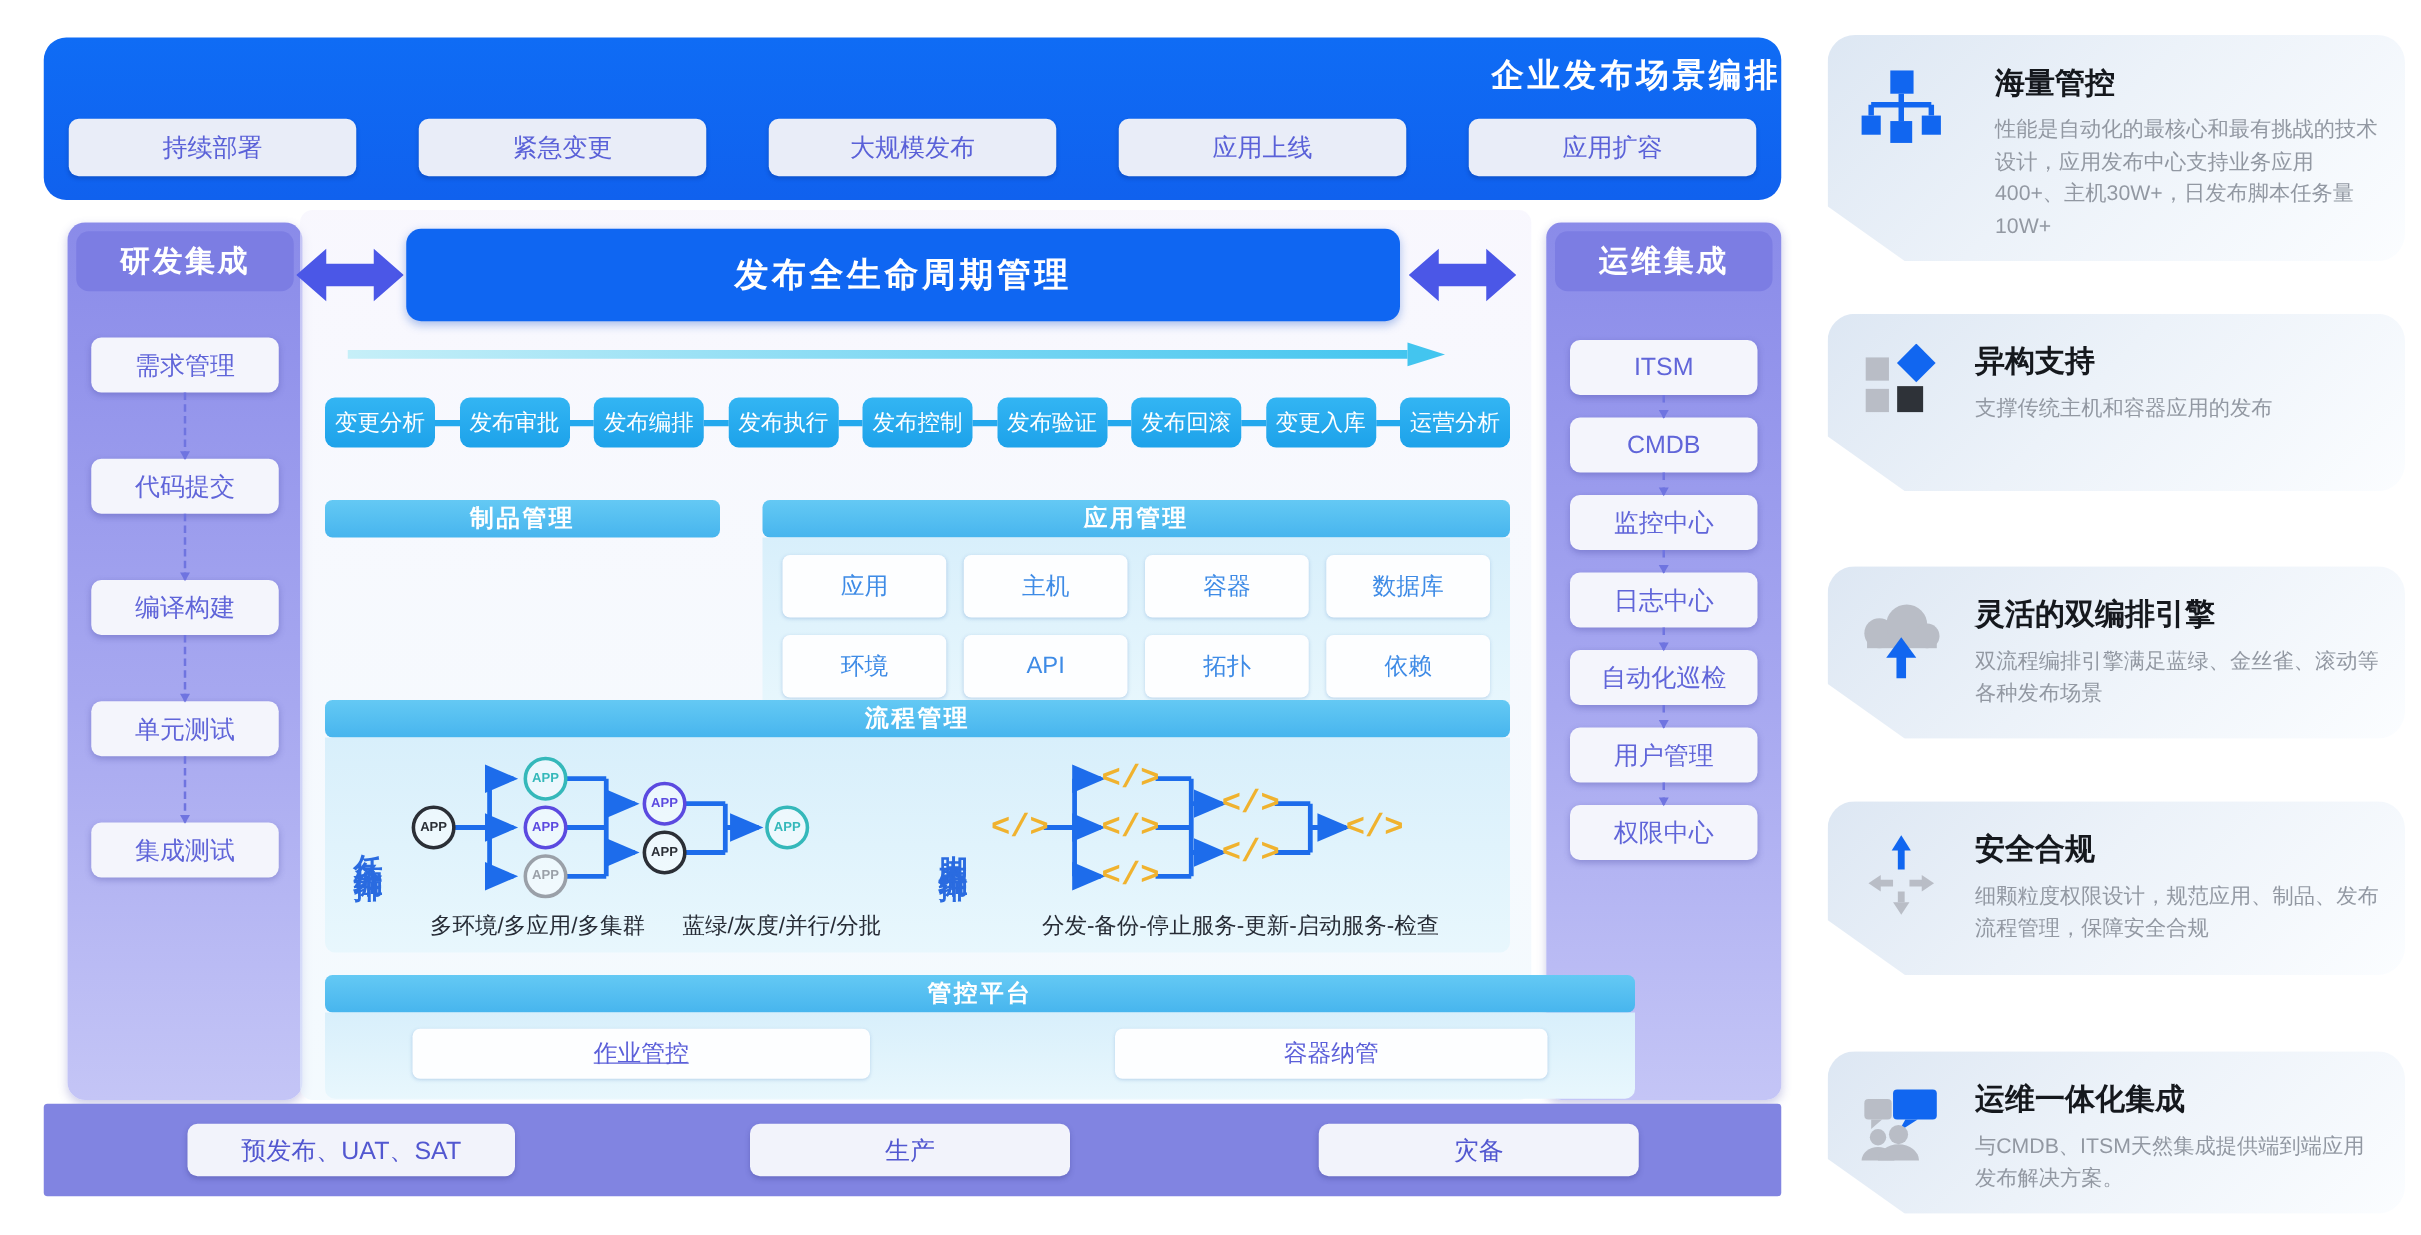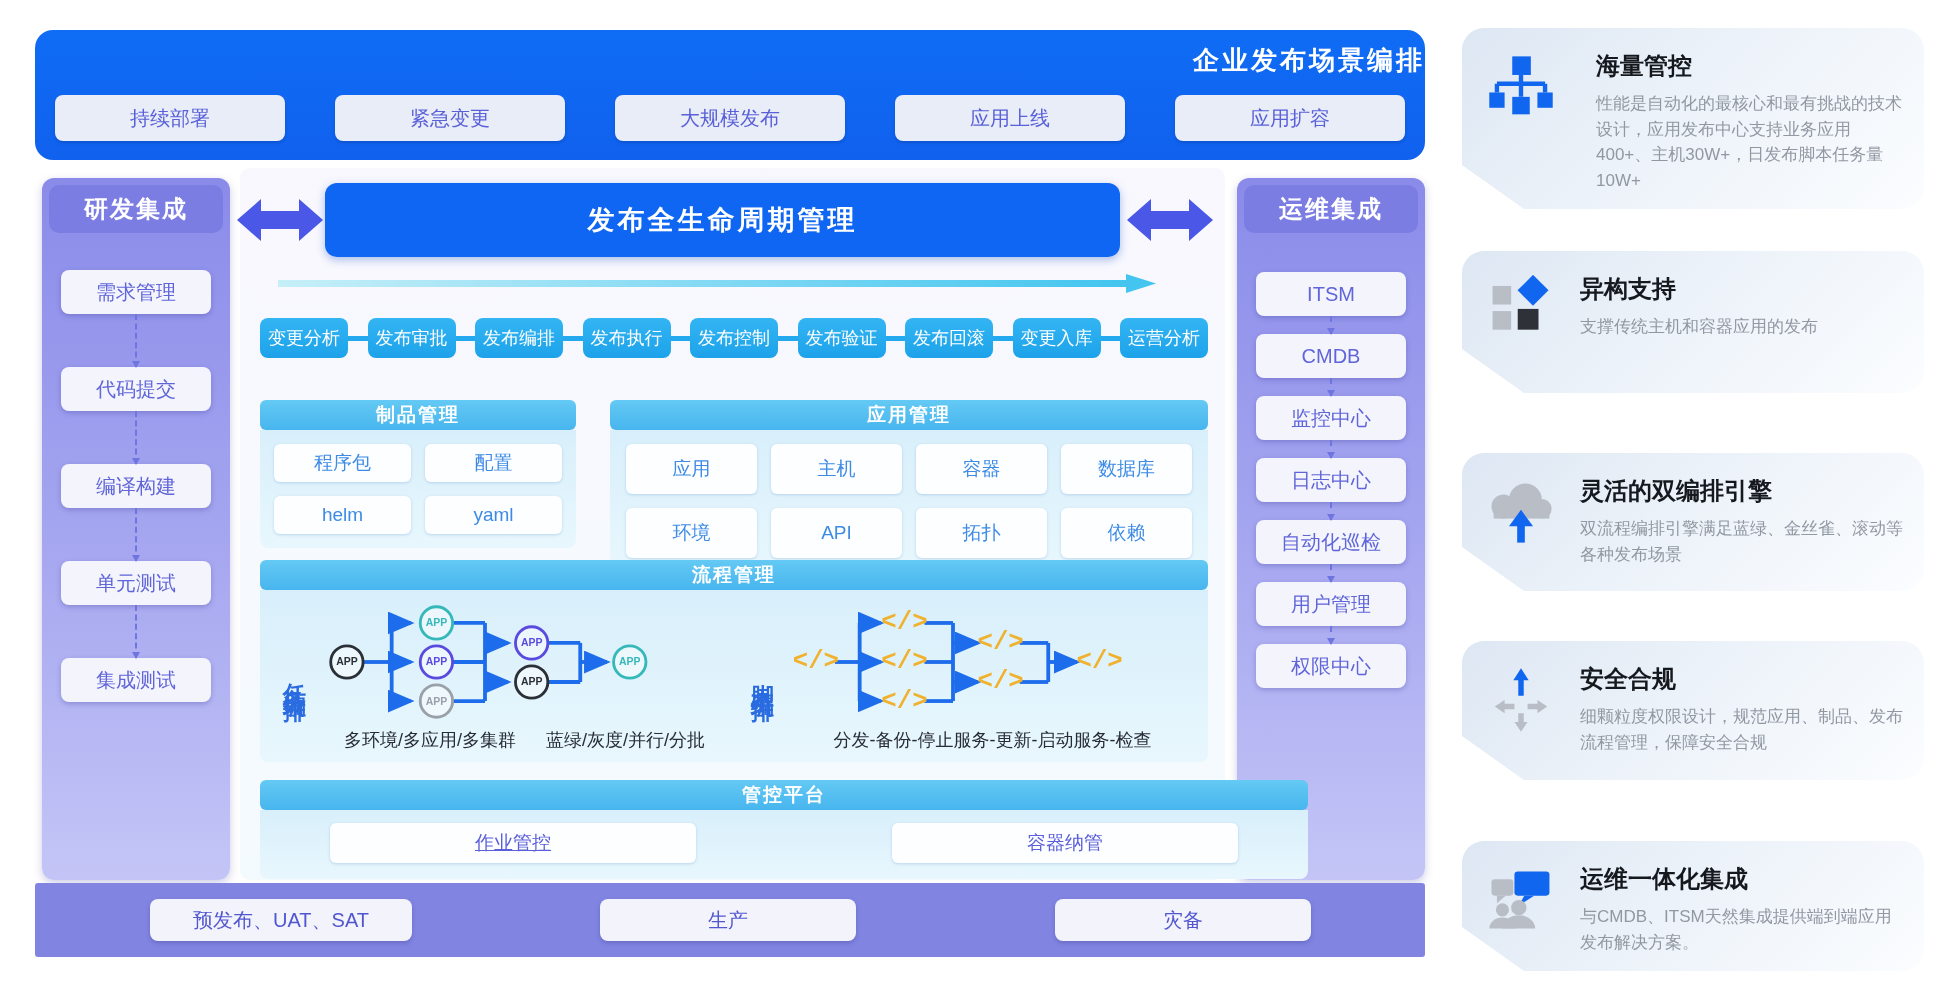--- a/index.html
+++ b/index.html
@@ -10,21 +10,21 @@
   .top-banner { position:absolute; left:35px; top:30px; width:1390px; height:130px;
     background:linear-gradient(180deg,#0f6cf5,#1061ee); border-radius:18px; }
   .banner-title { text-align:right; color:#fff; font-size:26px; font-weight:bold; letter-spacing:3px; margin-top:13px; }
   .banner-buttons { display:flex; justify-content:space-between; padding:0 20px; margin-top:17px; }
   .banner-btn { width:230px; height:46px; background:#e9edf8; border-radius:8px; color:#5a61d8;
     font-size:20px; display:flex; align-items:center; justify-content:center; box-shadow:0 2px 3px rgba(0,40,120,.25); }
 
   
   .side-panel { position:absolute; top:178px; width:188px; height:702px; border-radius:12px;
     background:linear-gradient(180deg,#8a8be9 0%,#a7a8f0 55%,#c4c5f6 100%); box-shadow:0 3px 8px rgba(90,90,180,.3); }
-  .side-panel.left { left:42px; } .side-panel.right { left:1237px; }
+  .side-panel.left { left:54px;border-radius:14px; } .side-panel.right { left:1237px; }
   .side-header { margin:7px; height:48px; border-radius:10px; background:#7c7de3; color:#fff; font-weight:bold;
     font-size:24px; letter-spacing:2px; display:flex; align-items:center; justify-content:center; }
   .side-flow { display:flex; flex-direction:column; align-items:center; padding-top:30px; }
   .side-panel.right .side-flow { padding-top:32px; }
   .side-item { width:150px; height:44px; background:#f4f5fc; border-radius:8px; color:#6065d9; font-size:20px;
     display:flex; align-items:center; justify-content:center; box-shadow:0 2px 5px rgba(70,70,160,.35); }
   .connector { position:relative; width:0; border-left:2px dashed #6f74e0; height:53px; }
   .side-panel.right .connector { height:18px; }
   .connector::after { content:''; position:absolute; left:-5px; bottom:-1px;
     border-left:4px solid transparent; border-right:4px solid transparent; border-top:7px solid #6f74e0; }
@@ -188,26 +188,20 @@
       <div class="pipe-link"></div>
     <div class="pipe-step">发布回滚</div>
       <div class="pipe-link"></div>
     <div class="pipe-step">变更入库</div>
       <div class="pipe-link"></div>
     <div class="pipe-step">运营分析</div>
   </div>
 
   <div class="products">
     <div class="section-header">制品管理</div>
-    <div class="section-body">
-      <div class="cell">程序包</div>
-      <div class="cell">配置</div>
-      <div class="cell">helm</div>
-      <div class="cell">yaml</div>
-    </div>
   </div>
 
   <div class="apps">
     <div class="section-header">应用管理</div>
     <div class="section-body">
       <div class="cell">应用</div>
       <div class="cell">主机</div>
       <div class="cell">容器</div>
       <div class="cell">数据库</div>
       <div class="cell">环境</div>

